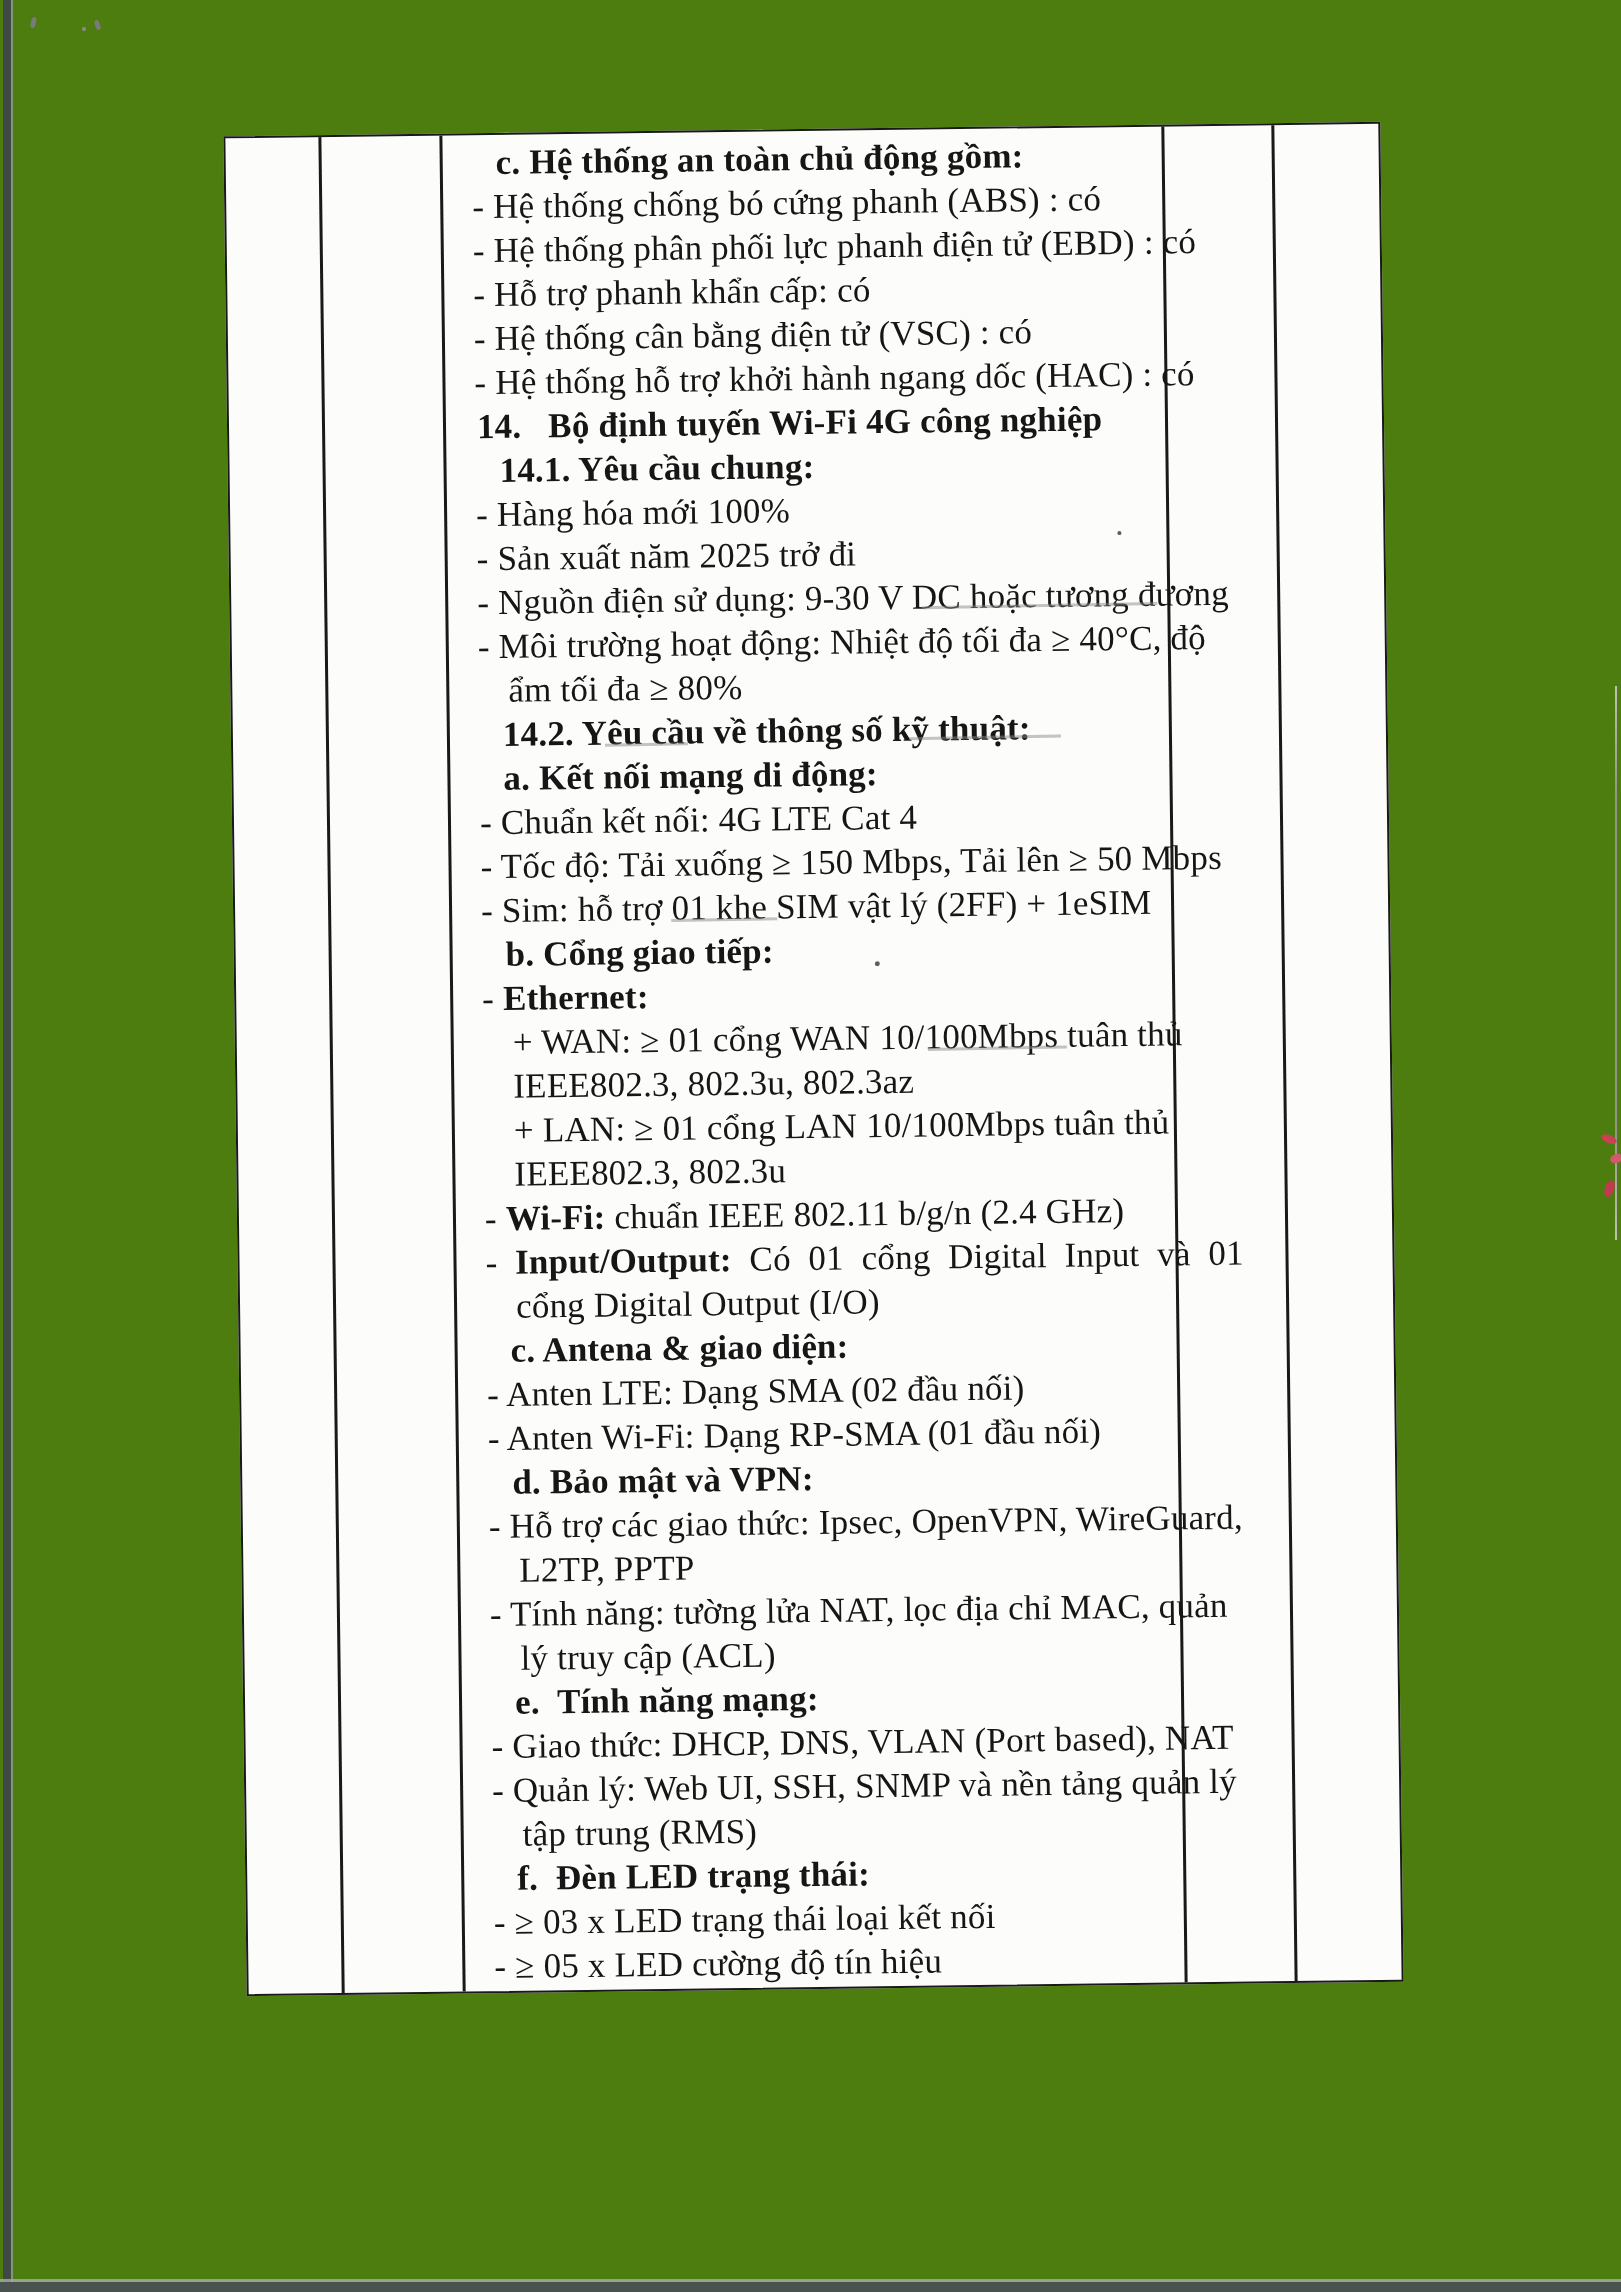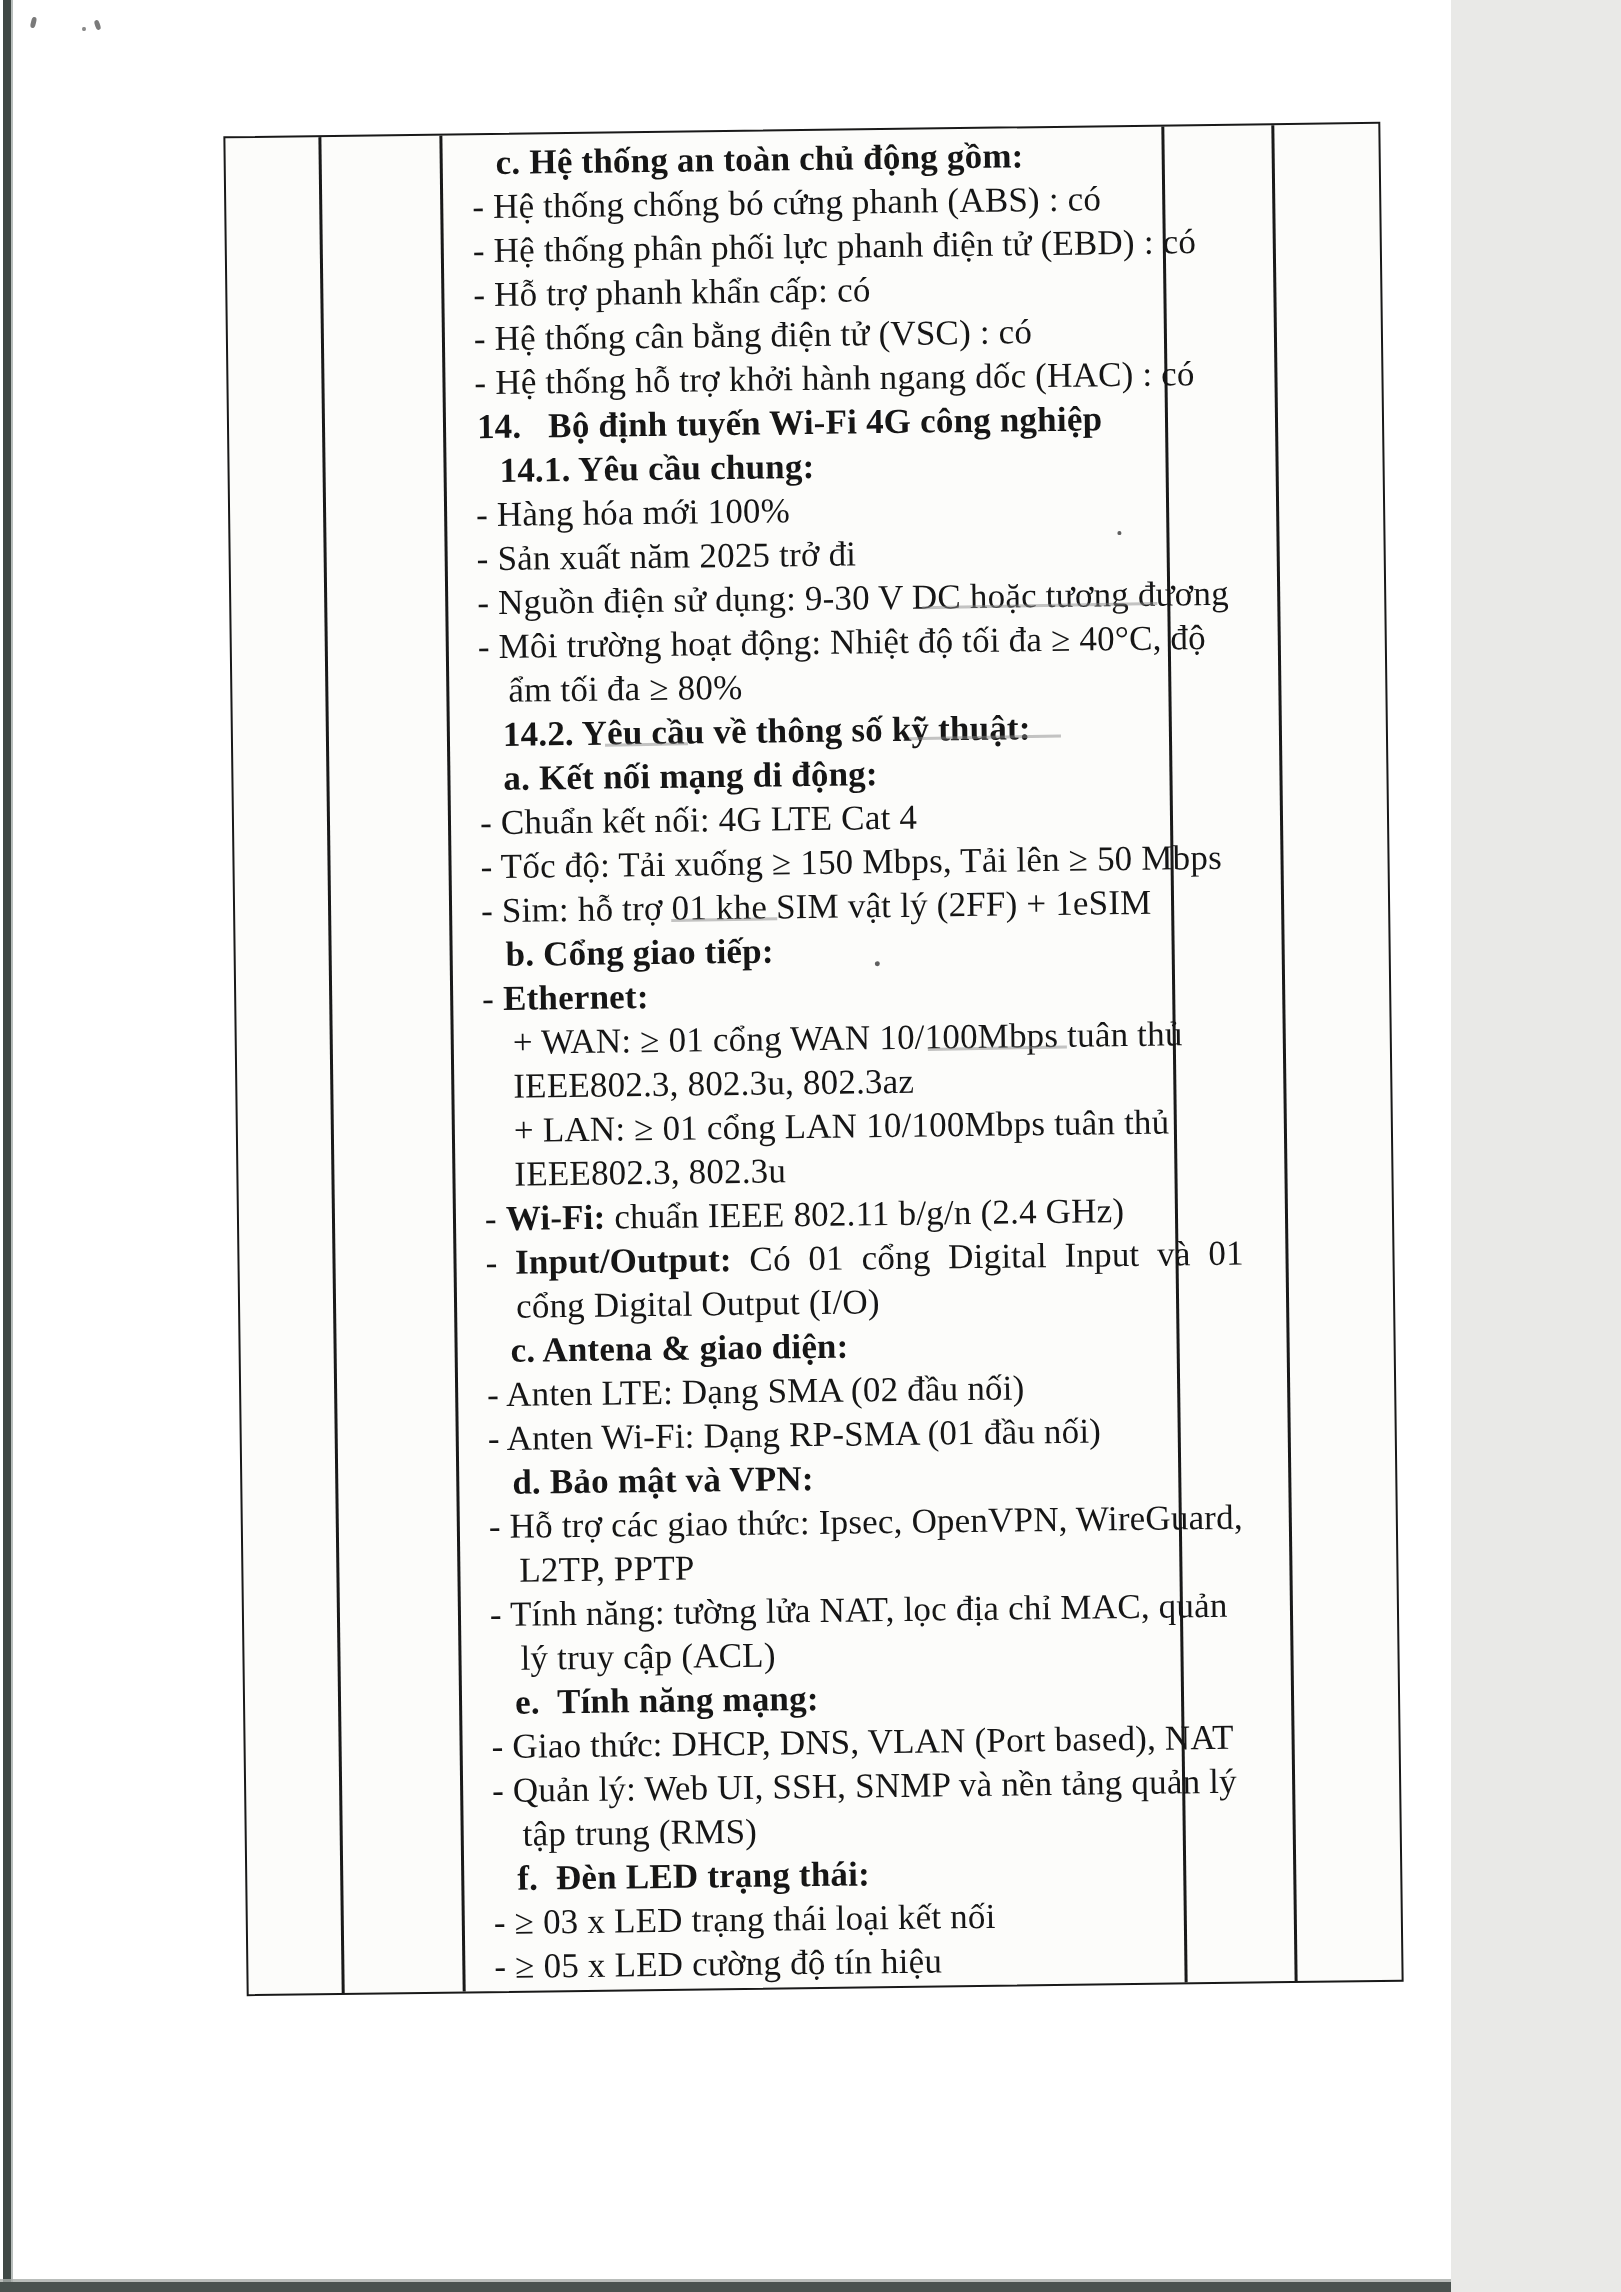--- a/index.html
+++ b/index.html
@@ -2,22 +2,22 @@
 <html><head>
 <meta charset="utf-8">
 <style>
   html,body{margin:0;padding:0;}
   body{
     width:1621px;height:2293px;
     background:#e9e9e7;
     font-family:"Liberation Serif","DejaVu Serif",serif;
   }
   .page{
-    position:relative;width:1415px;height:2293px;overflow:hidden;
-    background:#ffffff;color:#161616;padding-left:36px;
+    position:relative;width:1621px;height:2293px;overflow:hidden;
+    background:#4d7c0f;color:#161616;
   }
   
   .edge-left{position:absolute;left:2.9px;top:0;width:7.8px;height:100%;background:#3f4845;}
   .edge-left2{position:absolute;left:10.8px;top:0;width:2px;height:100%;background:#9aa39f;opacity:.7;}
   .edge-bottom{position:absolute;left:0;bottom:0;width:100%;height:10.8px;background:#4a524f;}
   .edge-bottom2{position:absolute;left:0;bottom:10.8px;width:100%;height:2.9px;background:#a7ada9;opacity:.8;}
   .edge-right-line{position:absolute;left:1615px;top:686px;width:2px;height:554px;
     background:linear-gradient(#cfcfcf,#9b9b9b 20%,#9b9b9b 80%,#cfcfcf);opacity:.85;}
   .speck{position:absolute;background:#7a7a7a;border-radius:40%;}
   .s1{left:31px;top:16.7px;width:4.9px;height:10.8px;transform:rotate(14deg);}

